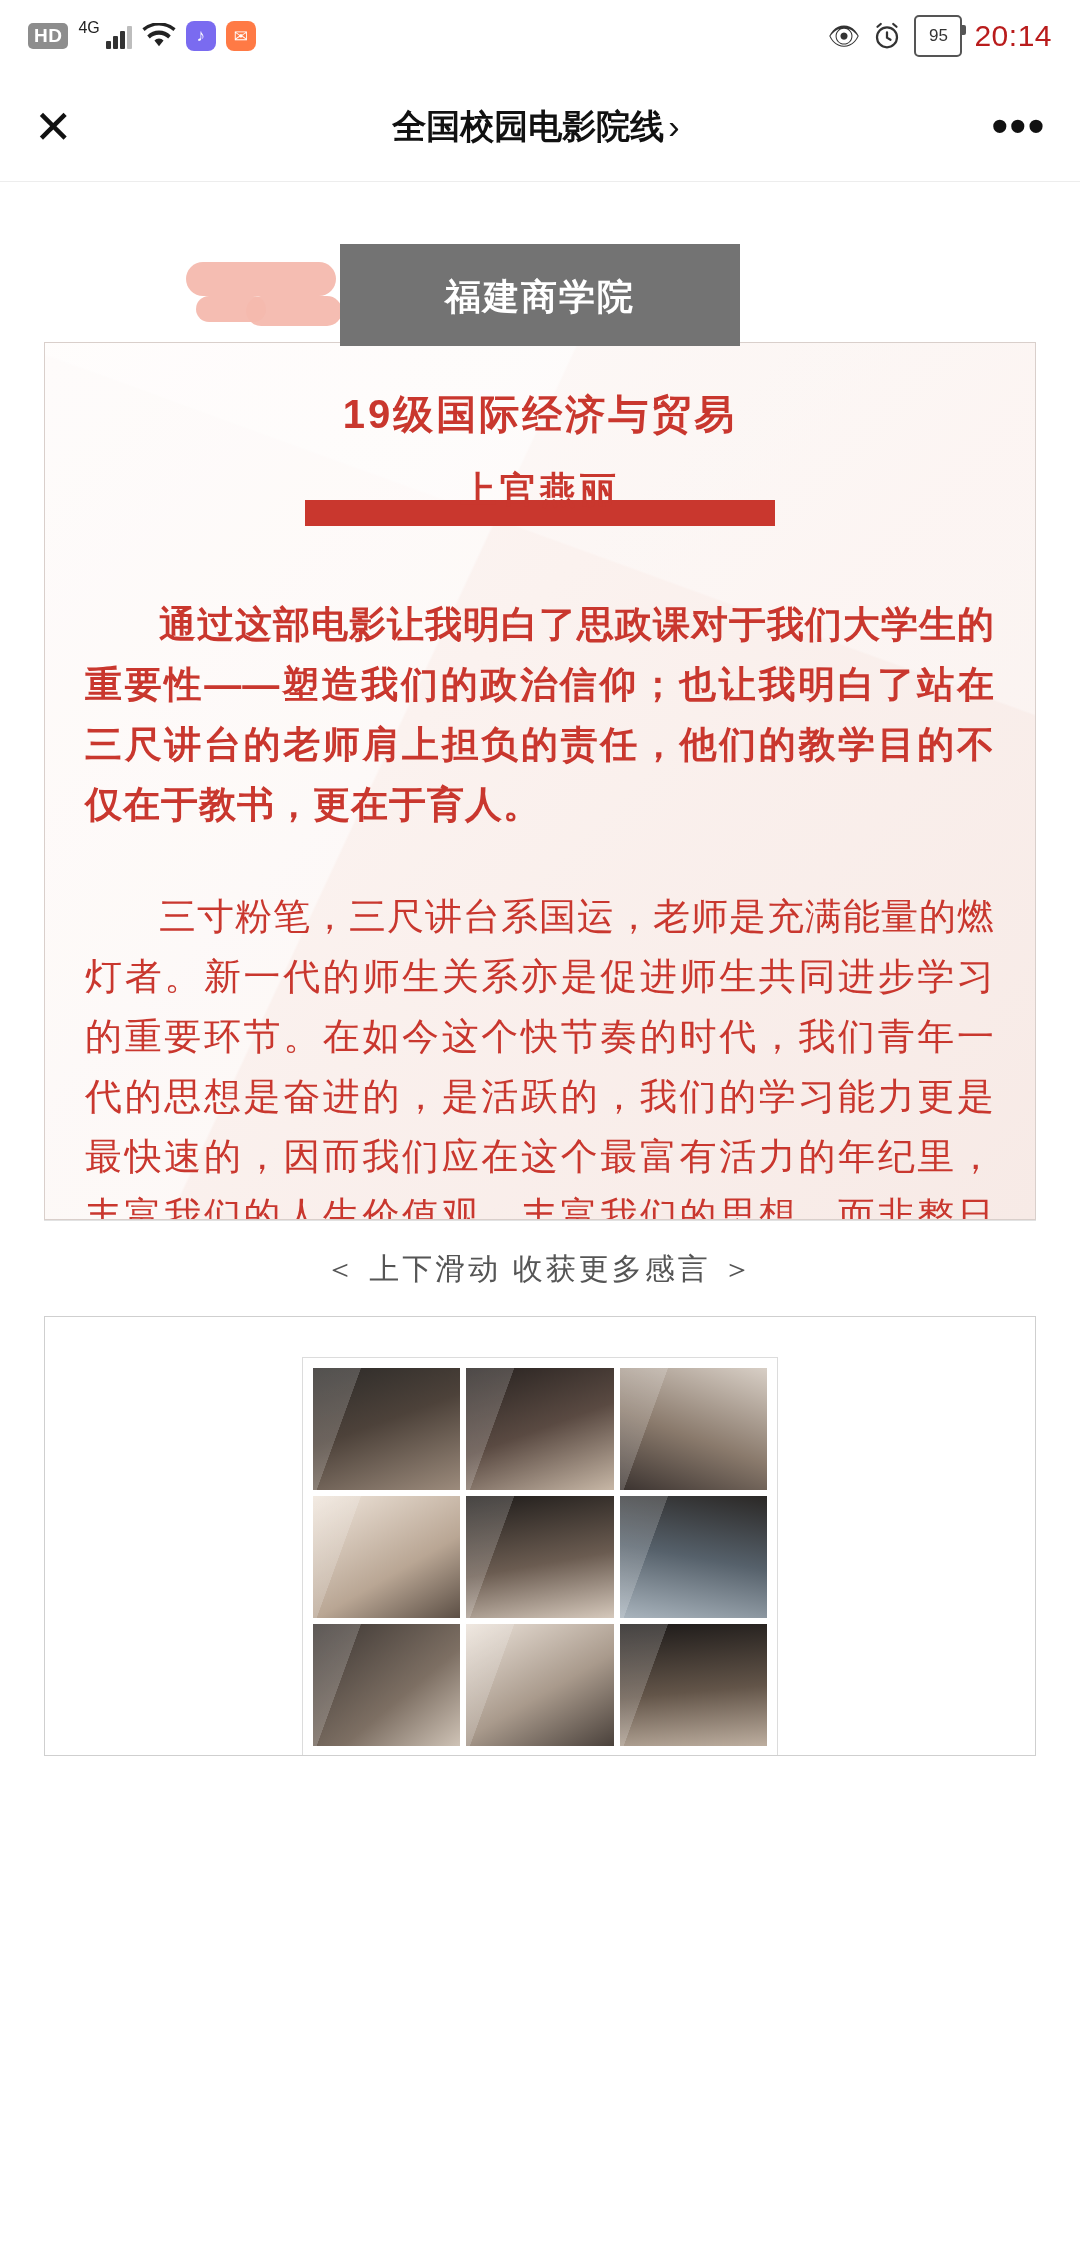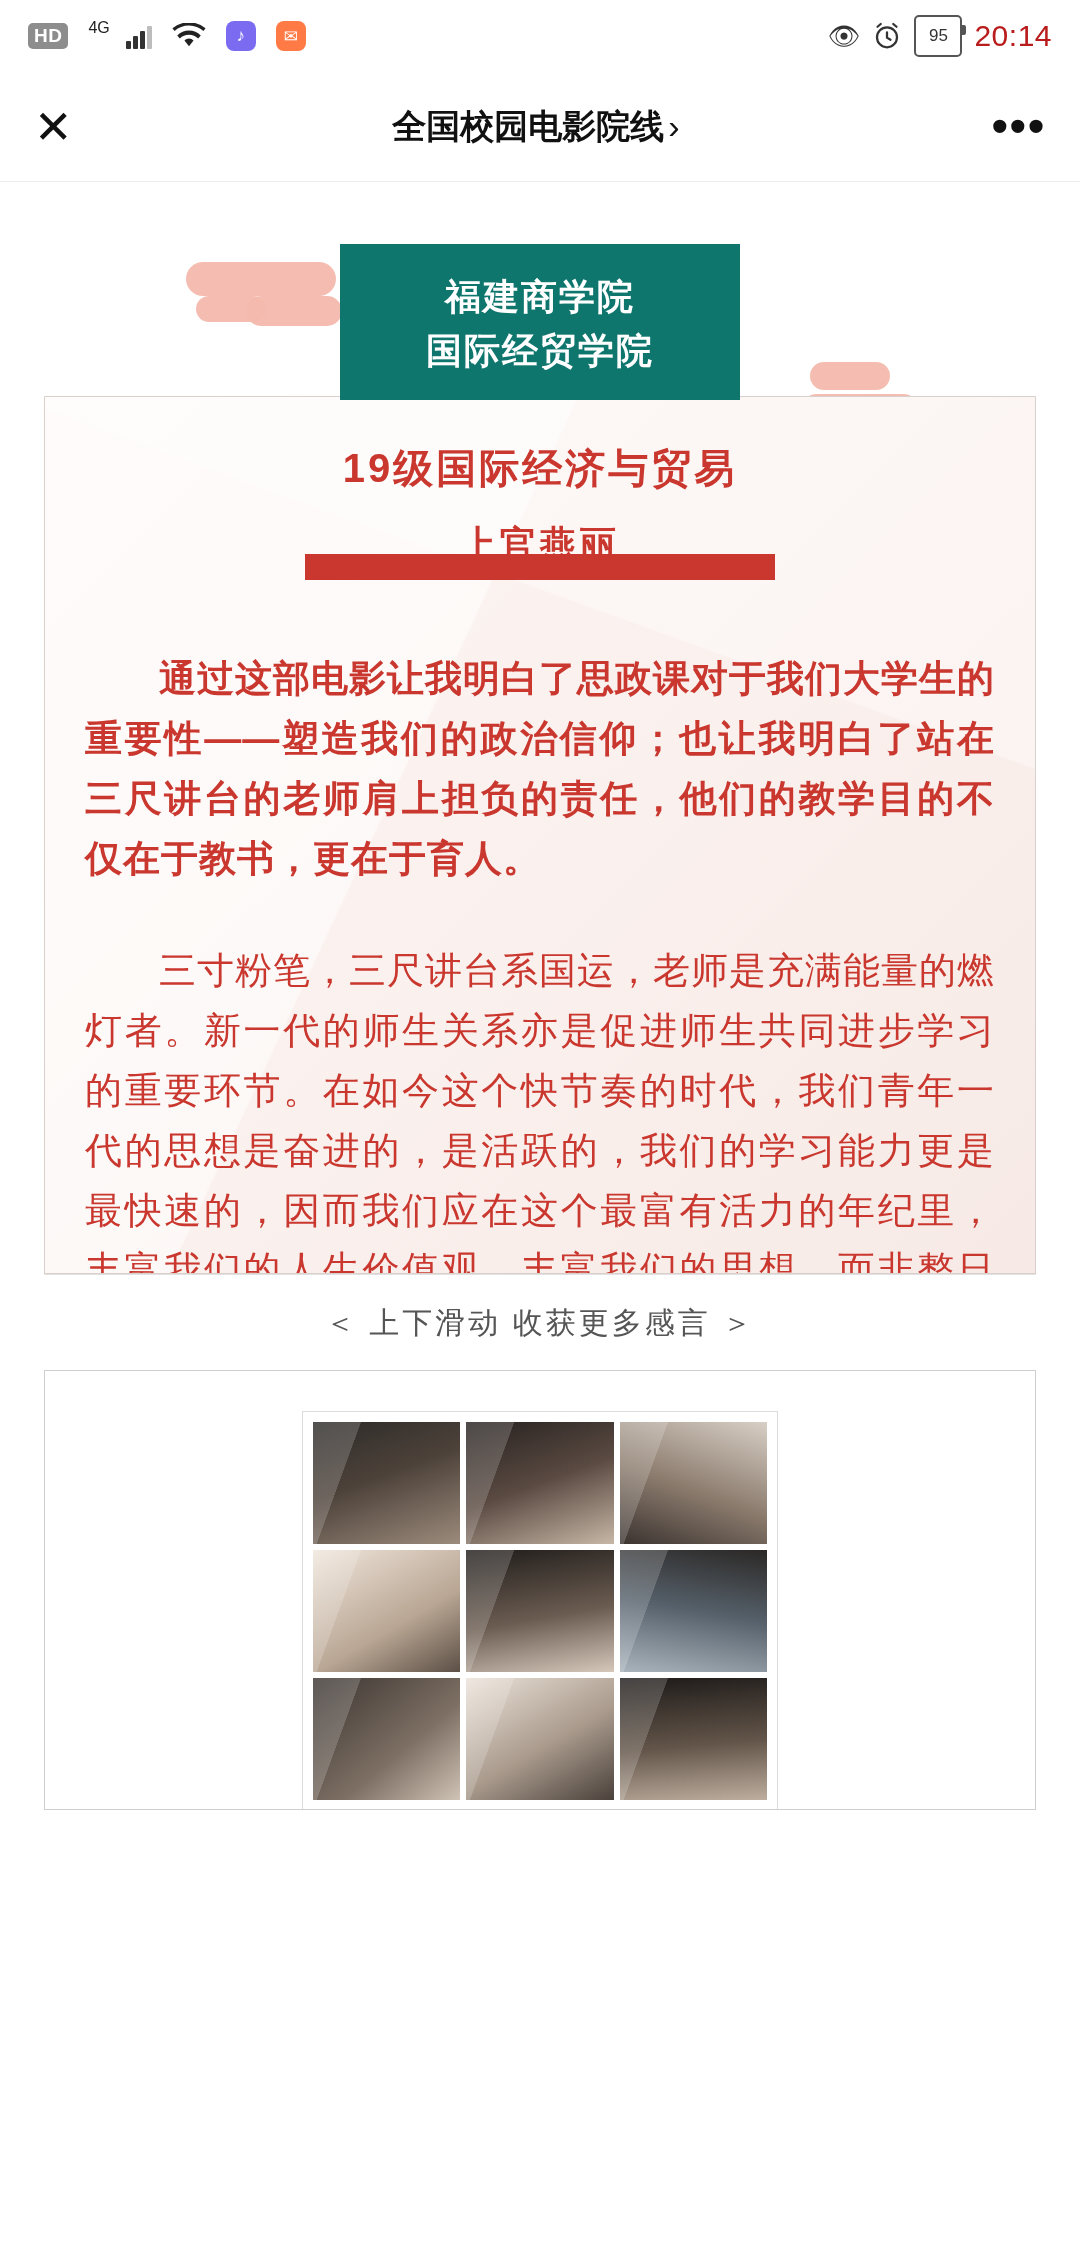--- a/index.html
+++ b/index.html
@@ -13,21 +13,21 @@
 
   
   .statusbar {
     height: 72px;
     display: flex;
     align-items: center;
     justify-content: space-between;
     padding: 0 28px;
     background: #ffffff;
   }
-  .sb-left { display: flex; align-items: center; gap: 20px; }
+  .sb-left { display: flex; align-items: center; gap: 10px; }
   .sb-right { display: flex; align-items: center; gap: 12px; }
   .hd-badge {
     background: #8d8d8d;
     color: #fff;
     font-size: 19px;
     font-weight: bold;
     padding: 2px 6px;
     border-radius: 5px;
     letter-spacing: 0.5px;
   }
@@ -90,21 +90,21 @@
   .cl1 { width: 150px; height: 34px; left: 186px; top: 18px; }
   .cl2 { width: 96px;  height: 30px; left: 246px; top: 52px; }
   .cl3 { width: 70px;  height: 26px; left: 196px; top: 52px; }
   .cl4 { width: 120px; height: 34px; right: 160px; top: 150px; }
   .cl5 { width: 80px;  height: 28px; right: 190px; top: 118px; }
 
   .red-banner {
     position: relative;
     width: 400px;
     margin: 0 auto;
-    background: #0f766e;
+    background: #737373;
     padding: 26px 0 22px;
     text-align: center;
     z-index: 3;
   }
   .red-banner div {
     color: #ffffff; font-size: 36px; font-weight: bold; line-height: 1.5;
     letter-spacing: 2px;
   }
 
   .doc {
@@ -239,21 +239,20 @@
 
   <div class="card-wrap">
     <span class="cloud cl1"></span>
     <span class="cloud cl2"></span>
     <span class="cloud cl3"></span>
     <span class="cloud cl4"></span>
     <span class="cloud cl5"></span>
 
     <div class="red-banner">
       <div>福建商学院</div>
-      <div>国际经贸学院</div>
     </div>
 
     <div class="doc">
       <div class="doc-inner">
         <div class="doc-major">19级国际经济与贸易</div>
         <div class="name-row">
           <span class="name-bar"></span>
           <span class="name-text">上官燕丽</span>
         </div>
         <p class="para p1">通过这部电影让我明白了思政课对于我们大学生的重要性——塑造我们的政治信仰；也让我明白了站在三尺讲台的老师肩上担负的责任，他们的教学目的不仅在于教书，更在于育人。</p>

